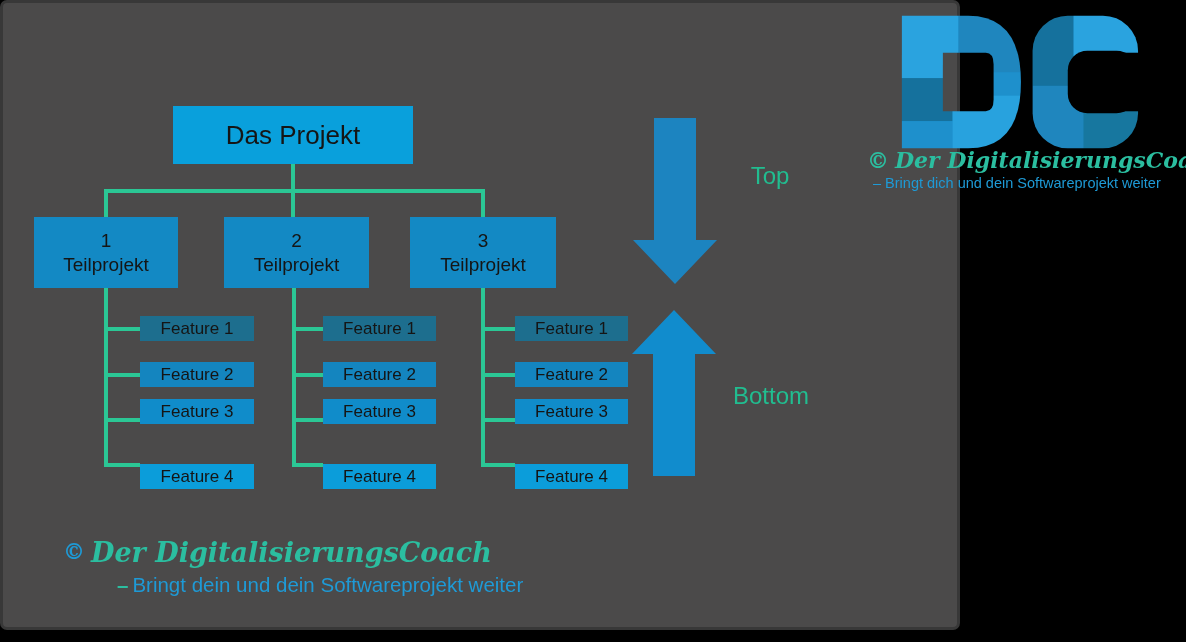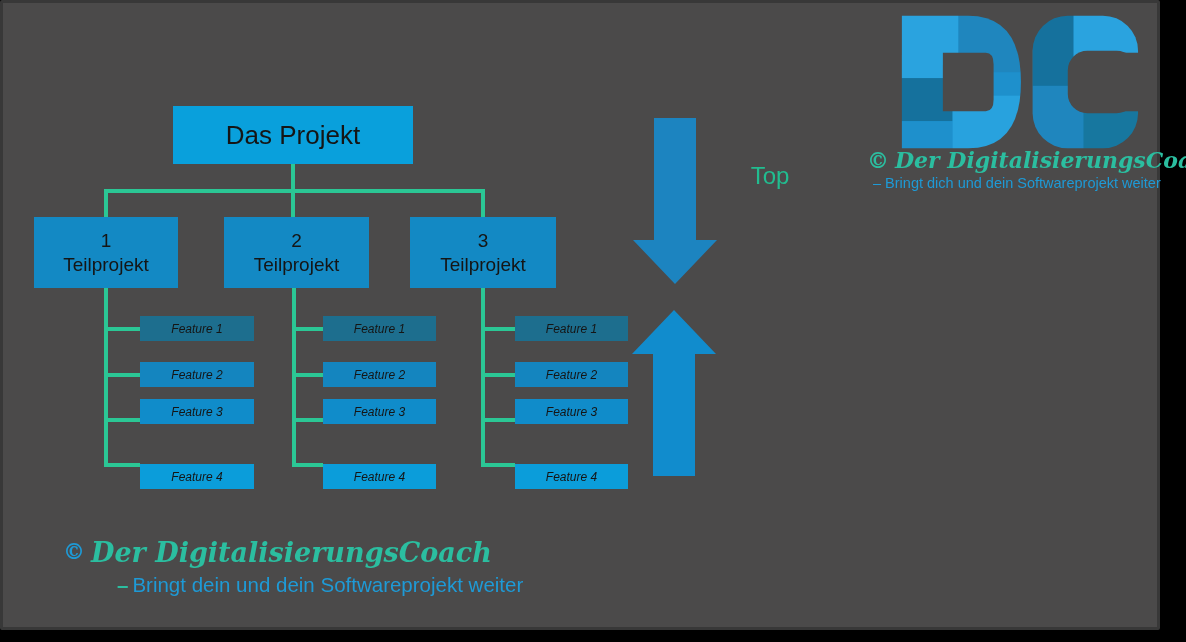--- a/index.html
+++ b/index.html
@@ -1,35 +1,35 @@
 <!DOCTYPE html>
 <html style="--background: #4b4a4a; --outer_background: #000000; --root_box: #09a0dc; --sub_box: #1389c4; --feature_row1: #1d6e8e; --feature_row2: #1485bf; --feature_row3: #108cca; --feature_row4: #0b9dda; --connector: #2bc795; --arrow_down: #1c84c0; --arrow_up: #118ccd; --label_green: #21bd90; --script_green: #2bbea0; --tagline_blue: #1e9ad6; --box_text: #151515;"><head>
 <meta charset="utf-8">
 <style>
   html,body{margin:0;padding:0;background:#000;width:1186px;height:642px;overflow:hidden;}
   *{box-sizing:border-box;}
   .card{
-    position:absolute;left:0;top:0;width:1160px;height:630px;
+    position:absolute;left:0;top:0;width:960px;height:630px;
     background:var(--background,#4b4a4a);
-    border:3px solid #383838;border-radius:2px;
+    border:3px solid #383838;border-radius:7px;
     font-family:"Liberation Sans",sans-serif;
   }
   .abs{position:absolute;}
   .box{
     position:absolute;display:flex;flex-direction:column;align-items:center;justify-content:center;
     color:var(--box_text,#151515);text-align:center;line-height:1.25;
   }
   .root-box{left:170px;top:103px;width:240px;height:58px;background:var(--root_box);font-size:26px;}
   .sub-box{top:214px;height:71px;background:var(--sub_box);font-size:19px;}
   .sub1{left:31px;width:144px;}
   .sub2{left:221px;width:145px;}
   .sub3{left:407px;width:146px;}
   .feature{
     position:absolute;height:25px;display:flex;align-items:center;justify-content:center;
-    color:var(--box_text,#151515);font-size:12px;font-style:italic;
+    color:var(--box_text,#151515);font-size:17px;
   }
   .fc1{left:137px;width:114px;}
   .fc2{left:320px;width:113px;}
   .fc3{left:512px;width:113px;}
   .fr1{top:313px;background:var(--feature_row1);}
   .fr2{top:359px;background:var(--feature_row2);}
   .fr3{top:396px;background:var(--feature_row3);}
   .fr4{top:449px;background:var(--feature_row4);margin-top:12px;}
   .conn{position:absolute;background:var(--connector,#2bc795);}
   .arrow-svg{position:absolute;}
@@ -122,20 +122,21 @@
     <polygon class="arrow-down-fill" points="23,2 65,2 65,124 86,124 44,168 2,124 23,124"></polygon>
   </svg>
   <div class="dir-label top-down-label">
     <div>Top</div>
   </div>
 
   <svg class="arrow-svg" style="left:627px;top:305px;" width="88" height="170" viewBox="0 0 88 170">
     <polygon class="arrow-up-fill" points="44,2 86,46 65,46 65,168 23,168 23,46 2,46"></polygon>
   </svg>
   <div class="dir-label bottom-up-label">
+    <div>Bottom</div>
   </div>
 
   <svg class="dc-logo" viewBox="0 0 250 140" aria-label="DC">
     <defs>
       <mask id="dcm">
         <rect width="250" height="140" fill="black"></rect>
         <path d="M6 2 H74 Q128 2 128 70 Q128 138 74 138 H6 Z" fill="white"></path>
         <path d="M48 40 H92 Q100 40 100 52 V88 Q100 100 92 100 H48 Z" fill="black"></path>
         <rect x="140" y="2" width="108" height="136" rx="36" fill="white"></rect>
         <rect x="176" y="38" width="70" height="64" rx="20" fill="black"></rect>

